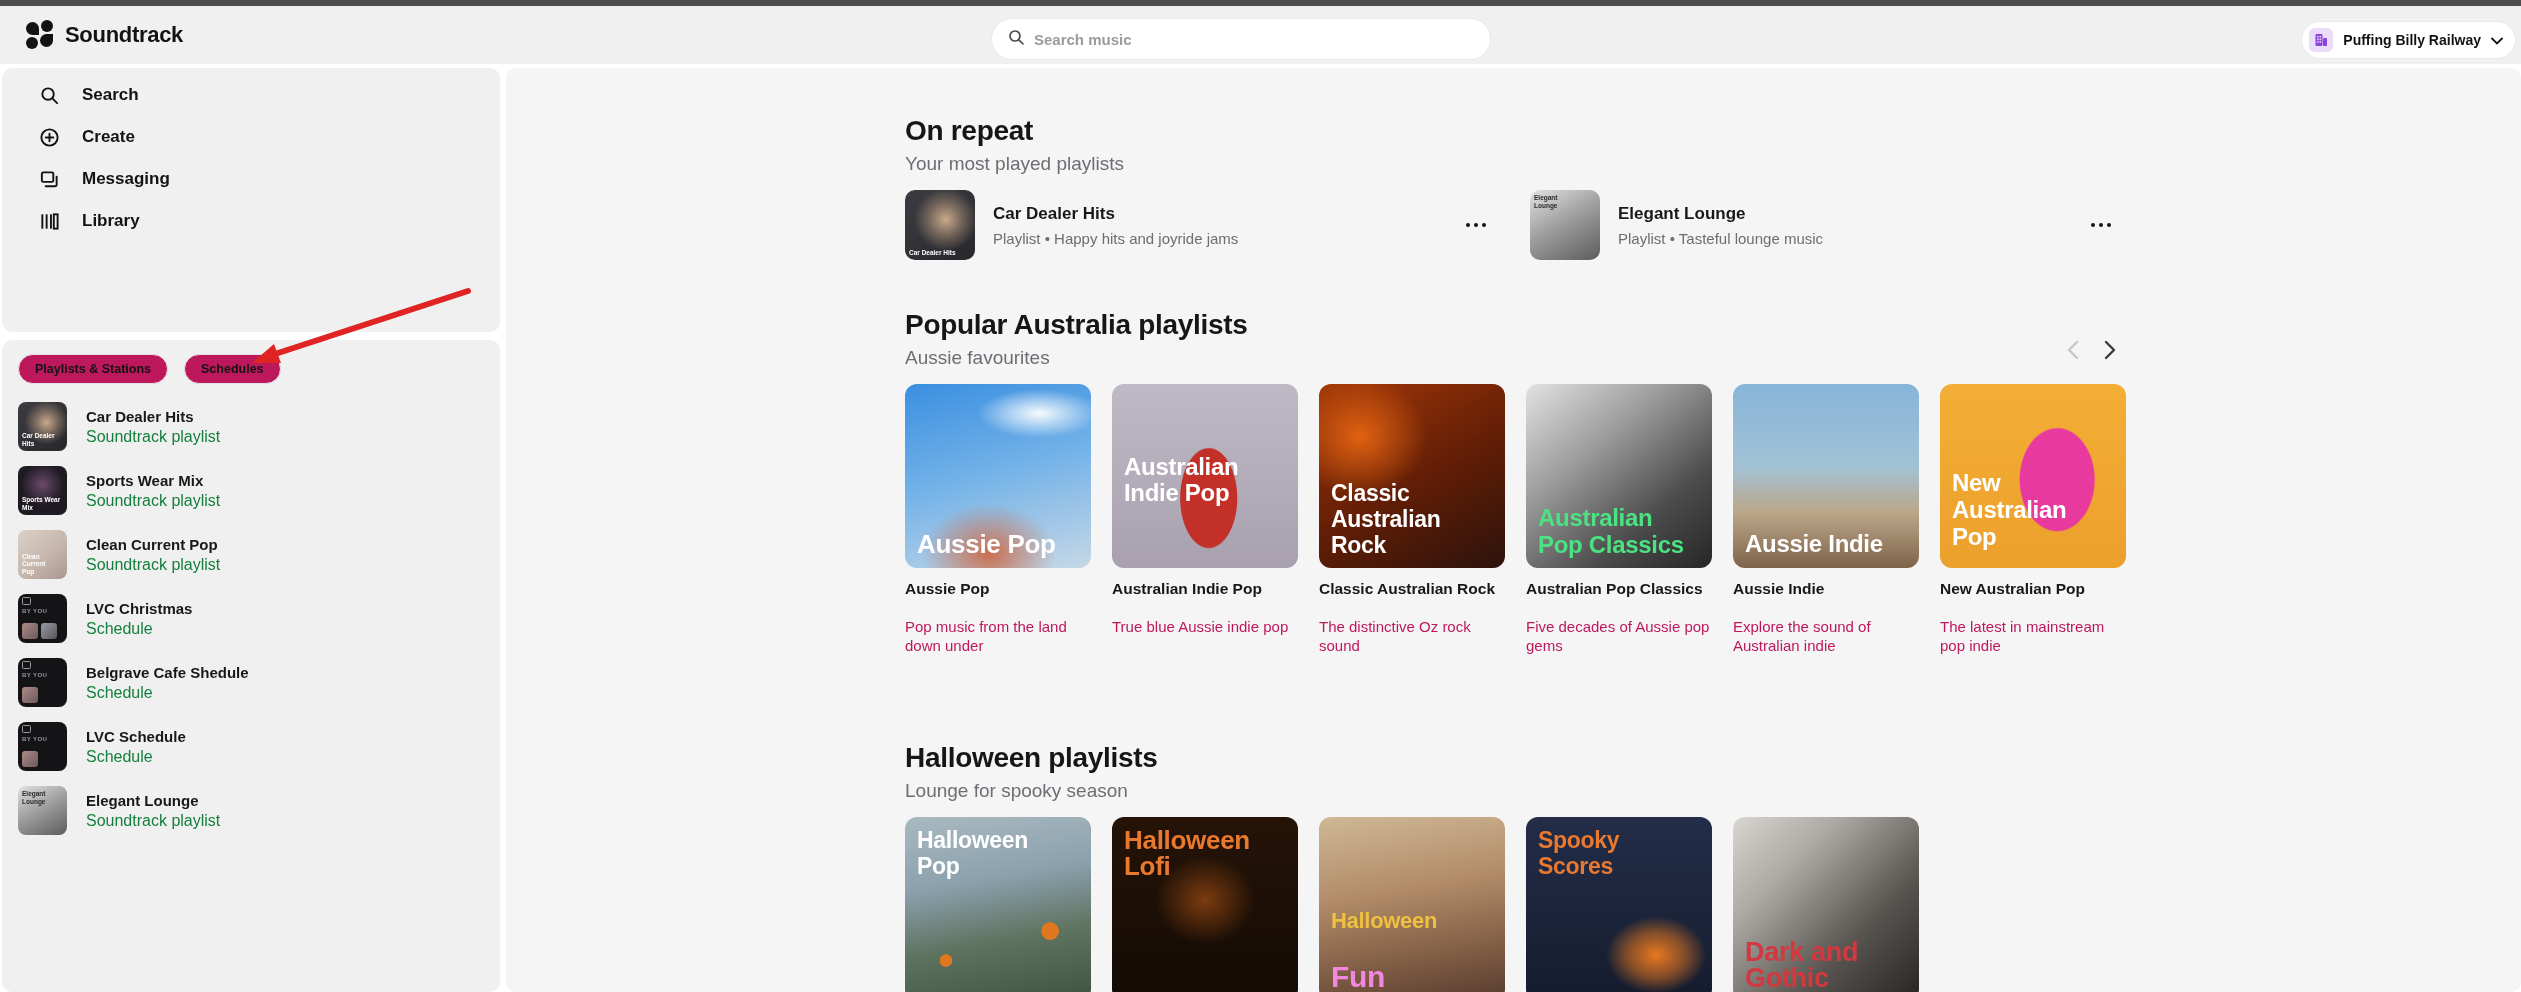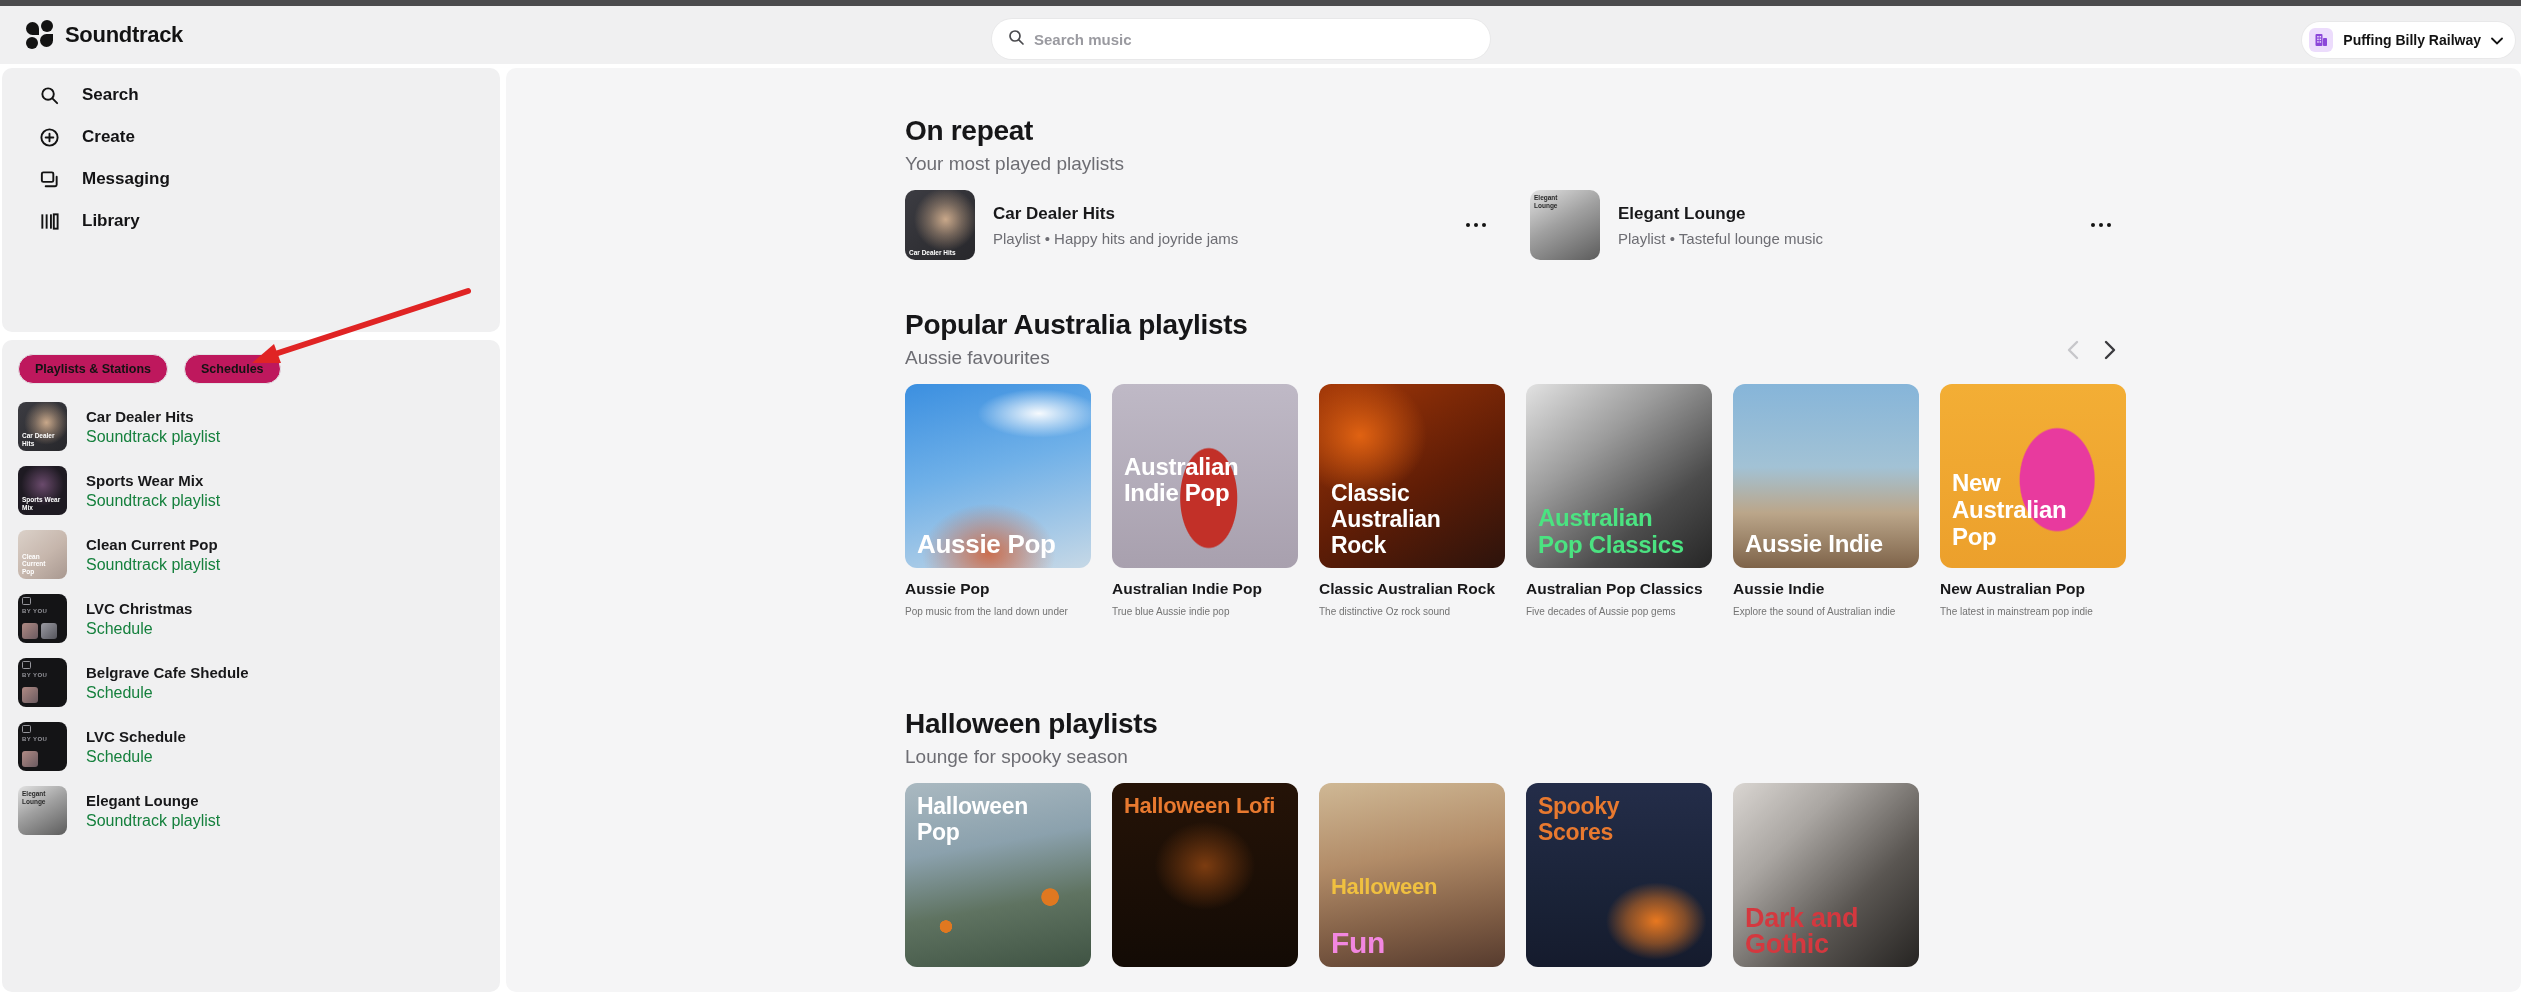--- a/index.html
+++ b/index.html
@@ -88,21 +88,21 @@
   .car-btn { width:24px; height:24px; display:flex; align-items:center; justify-content:center; cursor:pointer; }
 
   .grid6 { display:grid; grid-template-columns:repeat(6,186px); column-gap:21px; margin-top:14px; }
   .gimg { width:186px; height:184px; border-radius:12px; position:relative; overflow:hidden; }
   .gcard { cursor:pointer; }
   .ov { position:absolute; color:#ffffff; font-weight:700; white-space:pre-line; letter-spacing:-0.3px; }
   .ov-bl { left:12px; bottom:10px; font-size:26px; line-height:28px; }
   .ov-tl { left:12px; top:10px; font-size:23px; line-height:26px; }
   .ov-ml { left:12px; top:50%; transform:translateY(-42%); font-size:24px; line-height:26px; }
   .gname { margin-top:11px; font-size:15.5px; font-weight:700; color:#18181a; line-height:20px; }
-  .gdesc { margin-top:3px; font-size:10px; color:#737373; line-height:19px; }
+  .gdesc { margin-top:18px; font-size:15px; color:#be185d; line-height:19px; }
 
   
   .g-aussie-pop { background:
       radial-gradient(ellipse 55% 22% at 72% 16%, rgba(255,255,255,.95) 0%, transparent 60%),
       radial-gradient(ellipse 60% 45% at 45% 92%, rgba(210,88,42,.8) 0%, transparent 60%),
       linear-gradient(165deg,#3b8fe0 0%,#6fb0e8 45%,#c6d8e6 100%); }
   .g-indie-pop { background:
       radial-gradient(ellipse 26% 46% at 52% 62%, #c23028 0%, #c23028 58%, transparent 60%),
       linear-gradient(180deg,#bfb9c6 0%,#a8a0ae 100%); }
   .g-oz-rock { background:
@@ -444,21 +444,21 @@
         <div class="gcard">
           <div class="gimg g-hw-pop">
             <span class="ov ov-tl">Halloween
 Pop</span>
           </div>
 
         </div>
 
         <div class="gcard">
           <div class="gimg g-hw-lofi">
-            <span class="ov ov-tl ov-orange" style="font-size:22px">Halloween Lofi</span>
+            <span class="ov ov-tl ov-orange" style="font-size:26px">Halloween Lofi</span>
           </div>
 
         </div>
 
         <div class="gcard">
           <div class="gimg g-hw-fun">
             <span class="ov ov-bl" style="bottom:8px">
               <span class="ov-fun1">Halloween</span><br>
               <span class="ov-fun2">Fun</span>
             </span>

